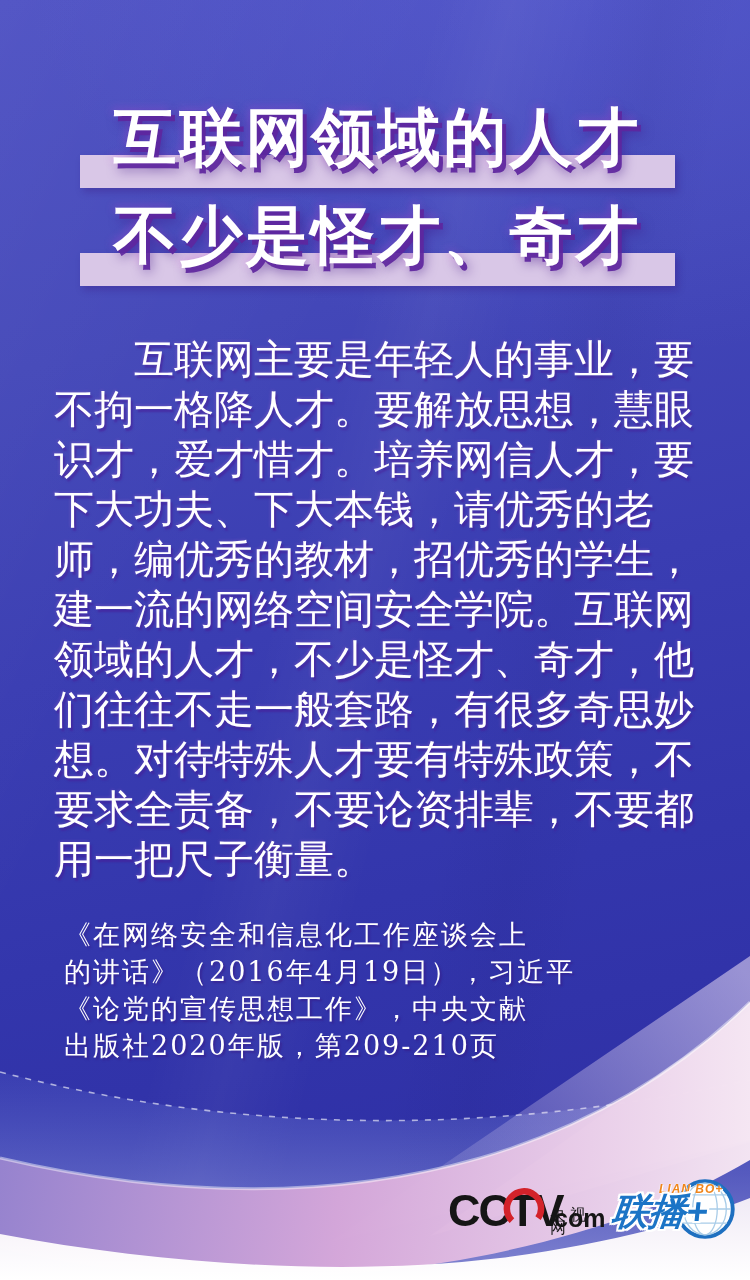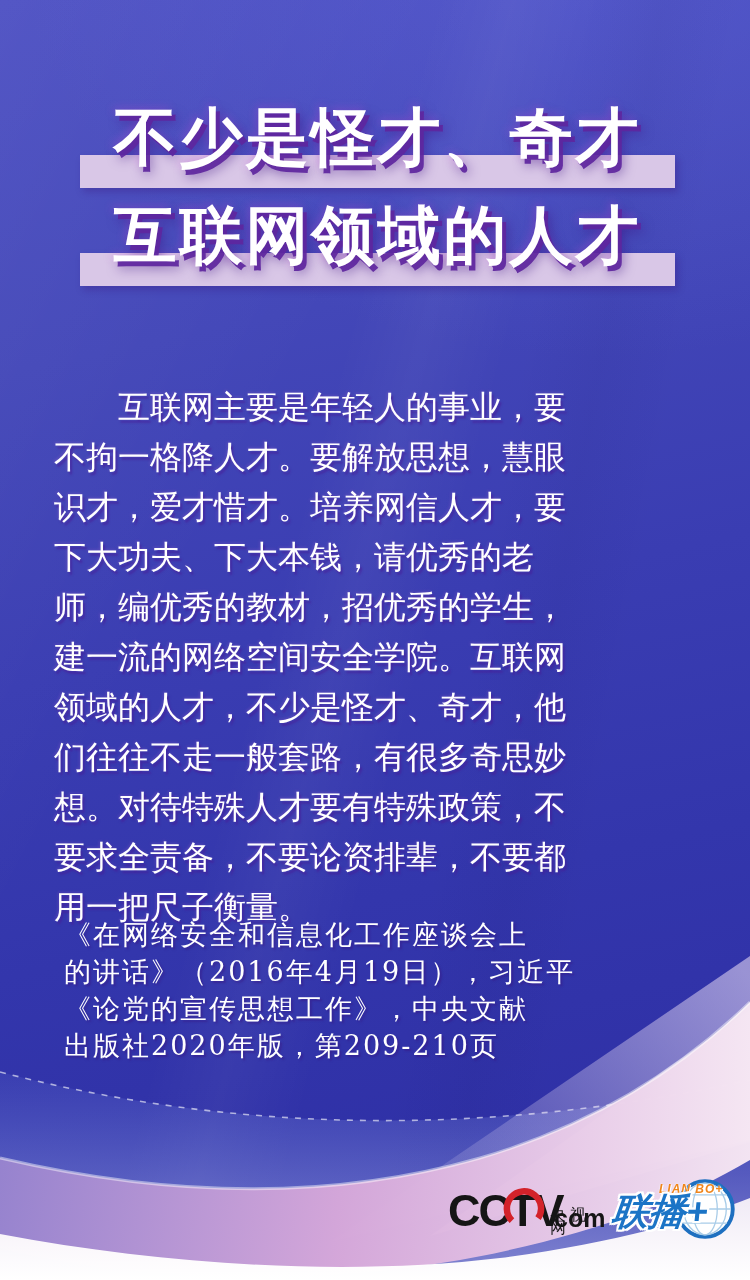--- a/index.html
+++ b/index.html
@@ -23,23 +23,23 @@
   .t-line{position:relative;height:72px;text-align:center;}
   .t-line + .t-line{margin-top:26px;}
   .t-bar{position:absolute;left:0;right:0;top:54px;height:33px;
     background:var(--highlight-bar,#d9c7e7);
     box-shadow:3px 4px 7px rgba(55,18,120,.30);}
   .t-text{position:relative;z-index:2;color:#ffffff;font-weight:900;font-size:63px;line-height:72px;letter-spacing:3px;
     text-shadow:4px 5px 0 rgba(94,38,158,.92), 5px 7px 12px rgba(58,16,128,.55), -2px -2px 8px rgba(216,82,226,.28);}
 
   
   .body-text{position:absolute;left:54px;top:334px;width:642px;
-    color:#ffffff;font-family:"DejaVu Serif",serif;font-size:32px;line-height:50px;
+    color:#ffffff;font-family:"DejaVu Serif",serif;font-size:40px;line-height:50px;
     white-space:pre-line;text-indent:2em;
-    text-shadow:2px 3px 2px rgba(72,26,150,.55), -1px -1px 3px rgba(214,120,220,.20);margin-top:48px;}
+    text-shadow:2px 3px 2px rgba(72,26,150,.55), -1px -1px 3px rgba(214,120,220,.20);}
 
   
   .citation{position:absolute;left:64px;top:916px;width:540px;
     color:#ffffff;font-family:"DejaVu Serif",serif;
     font-size:27px;line-height:37px;letter-spacing:2px;white-space:pre-line;
     text-shadow:2px 2px 2px rgba(58,20,128,.5);}
 
   
   .waves{position:absolute;left:0;bottom:0;width:750px;height:330px;display:block;}
 
@@ -94,25 +94,25 @@
     <path d="M750,956 L750,1140 L330,1242 Z" fill="url(#gA)"></path>
     <path d="M750,1010 L750,1142 L430,1236 Z" fill="rgba(248,240,250,.45)"></path>
     <path d="M0,1158 C180,1200 340,1198 480,1158 C590,1126 680,1070 750,1002 L750,1160 C660,1214 520,1258 370,1272 C230,1284 90,1272 0,1248 Z" fill="url(#gP)"></path>
     <path d="M0,1158 C180,1200 340,1198 480,1158 C590,1126 680,1070 750,1002" fill="none" stroke="rgba(255,255,255,.45)" stroke-width="3"></path>
     <path d="M0,1234 C170,1266 350,1276 500,1258 C610,1244 695,1220 750,1198 L750,1280 L0,1280 Z" fill="url(#gW)"></path>
   </svg>
 
   <div class="title">
     <div class="t-line">
       <div class="t-bar"></div>
-      <div class="t-text">不少是怪才、奇才</div>
+      <div class="t-text">互联网领域的人才</div>
     </div>
     <div class="t-line">
       <div class="t-bar"></div>
-      <div class="t-text">互联网领域的人才</div>
+      <div class="t-text">不少是怪才、奇才</div>
     </div>
   </div>
 
   <div class="body-text">互联网主要是年轻人的事业，要
 不拘一格降人才。要解放思想，慧眼
 识才，爱才惜才。培养网信人才，要
 下大功夫、下大本钱，请优秀的老
 师，编优秀的教材，招优秀的学生，
 建一流的网络空间安全学院。互联网
 领域的人才，不少是怪才、奇才，他

